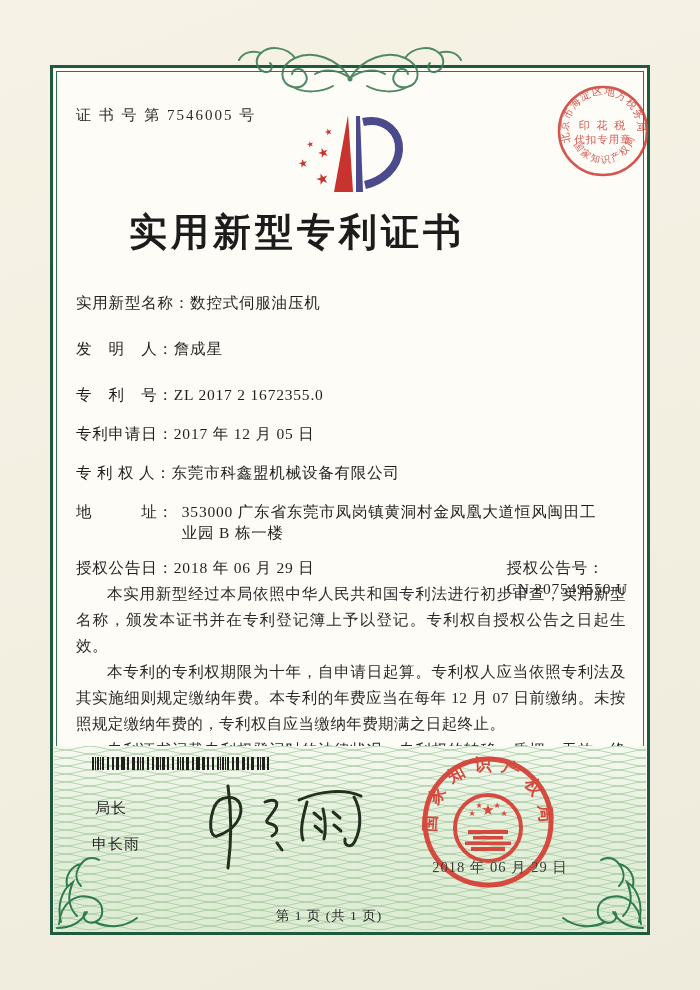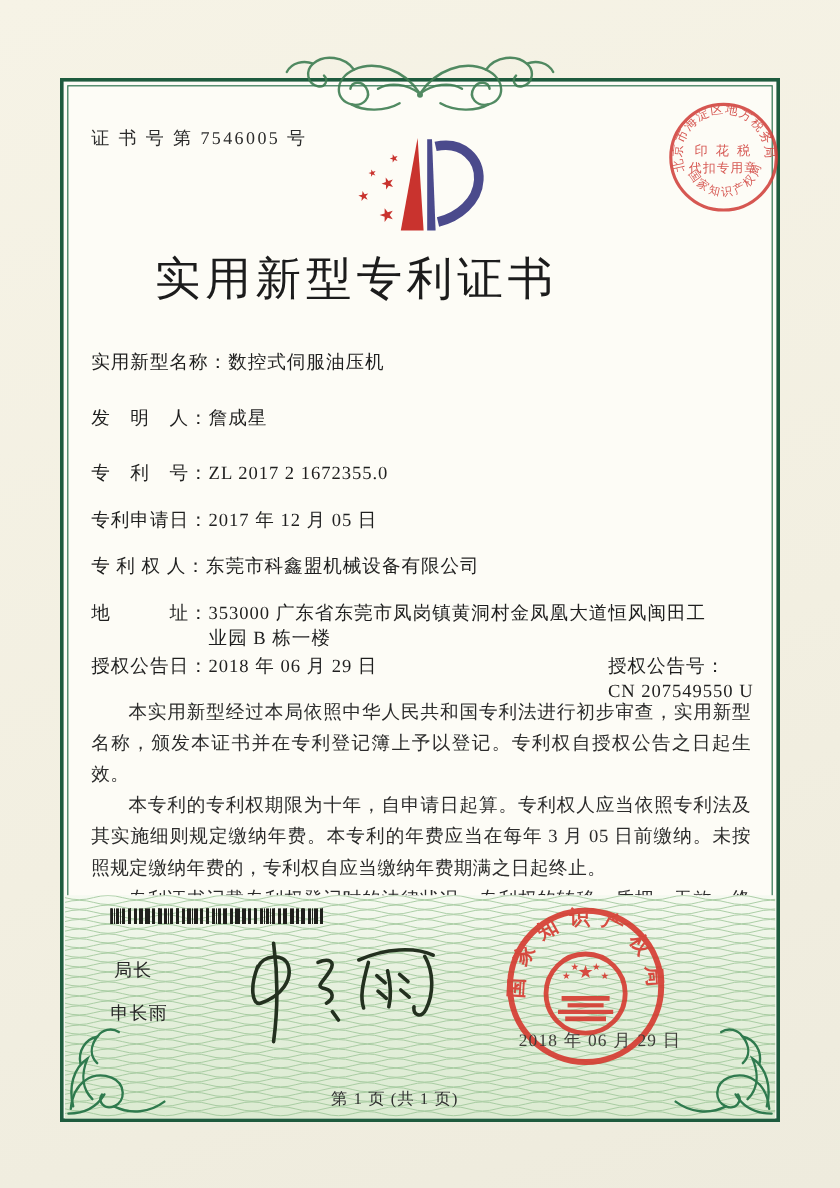--- a/index.html
+++ b/index.html
@@ -1,25 +1,25 @@
 <!DOCTYPE html>
 <html><head>
 <meta charset="utf-8">
 <style>
   html,body{margin:0;padding:0;background:#e9e6d8;}
   .page{position:relative;width:700px;height:990px;background:linear-gradient(160deg,#f6f3e6 0%,#f2efe1 60%,#eeebdd 100%);overflow:hidden;font-family:"Liberation Serif","DejaVu Serif",serif;color:#222;}
   .frame{position:absolute;left:50px;top:65px;width:600px;height:870px;background:#fdfcf6;border:3px solid #1e5b3e;box-sizing:border-box;}
   .frame::after{content:"";position:absolute;inset:3px;border:1px solid #2f7450;pointer-events:none;}
   .cert-no{position:absolute;left:76px;top:106px;font-size:15px;letter-spacing:2px;color:#2b2b2b;}
   .logo{position:absolute;left:285px;top:108px;}
-  .title{position:absolute;left:0;top:207px;width:594px;text-align:center;font-size:38px;font-weight:400;letter-spacing:4px;color:#1c1c1c;}
+  .title{position:absolute;left:0;top:207px;width:594px;text-align:center;font-size:38px;font-weight:700;letter-spacing:4px;color:#1c1c1c;}
   .fields{position:absolute;left:76px;top:292px;width:552px;font-size:15.5px;line-height:21px;letter-spacing:0.8px;color:#1f1f1f;}
   .frow{margin:0 0 25px 0;display:flex;}
   .frow.tight{margin-bottom:18px;}
-  .frow.addr{margin-bottom:2px;}
+  .frow.addr{margin-bottom:14px;gap:8px;}
   .flabel{white-space:pre;flex:none;}
   .fvalue{max-width:430px;}
   .grant-row{display:flex;justify-content:space-between;}
   .grant-left{width:315px;flex:none;display:flex;}
   .grant-right{display:flex;flex-direction:column;}
   .bodytext{position:absolute;left:76px;top:581px;width:550px;font-size:15.5px;line-height:26px;letter-spacing:0.4px;color:#2b2b2b;text-align:justify;}
   .bodytext p{margin:0;text-indent:2em;}
   .guilloche{position:absolute;left:54px;top:746px;width:592px;height:186px;background:linear-gradient(#f6faf1 0%,#e7f1df 35%,#dcebd2 100%);}
   .guilloche svg{display:block;width:100%;height:100%;}
   .barcode{position:absolute;left:92px;top:757px;width:178px;height:13px;background:
@@ -125,21 +125,21 @@
       </div>
       <div class="grant-right">
         <span class="flabel">授权公告号：</span>
         <span class="fvalue">CN 207549550 U</span>
       </div>
     </div>
   </div>
 
   <div class="bodytext">
     <p>本实用新型经过本局依照中华人民共和国专利法进行初步审查，实用新型名称，颁发本证书并在专利登记簿上予以登记。专利权自授权公告之日起生效。</p>
-    <p>本专利的专利权期限为十年，自申请日起算。专利权人应当依照专利法及其实施细则规定缴纳年费。本专利的年费应当在每年 3 月 05 日前缴纳。未按照规定缴纳年费的，专利权自应当缴纳年费期满之日起终止。</p>
+    <p>本专利的专利权期限为十年，自申请日起算。专利权人应当依照专利法及其实施细则规定缴纳年费。本专利的年费应当在每年 12 月 07 日前缴纳。未按照规定缴纳年费的，专利权自应当缴纳年费期满之日起终止。</p>
     <p>专利证书记载专利权登记时的法律状况。专利权的转移、质押、无效、终止、恢复和专利权人的姓名或名称、国籍、地址变更等事项记载在专利登记簿上。</p>
   </div>
 
   <div class="guilloche">
     <svg viewBox="0 0 592 186" preserveAspectRatio="none">
       <g id="wave-group" stroke="#9cc496" stroke-width="0.8" fill="none" opacity="0.85">
           <path d="M0 2 q12 3.5 24 0 t24 0 t24 0 t24 0 t24 0 t24 0 t24 0 t24 0 t24 0 t24 0 t24 0 t24 0 t24 0 t24 0 t24 0 t24 0 t24 0 t24 0 t24 0 t24 0 t24 0 t24 0 t24 0 t24 0 t24 0"></path>
           <path d="M0 6 q12 -3.5 24 0 t24 0 t24 0 t24 0 t24 0 t24 0 t24 0 t24 0 t24 0 t24 0 t24 0 t24 0 t24 0 t24 0 t24 0 t24 0 t24 0 t24 0 t24 0 t24 0 t24 0 t24 0 t24 0 t24 0 t24 0"></path>
           <path d="M0 10 q12 3.5 24 0 t24 0 t24 0 t24 0 t24 0 t24 0 t24 0 t24 0 t24 0 t24 0 t24 0 t24 0 t24 0 t24 0 t24 0 t24 0 t24 0 t24 0 t24 0 t24 0 t24 0 t24 0 t24 0 t24 0 t24 0"></path>
           <path d="M0 14 q12 -3.5 24 0 t24 0 t24 0 t24 0 t24 0 t24 0 t24 0 t24 0 t24 0 t24 0 t24 0 t24 0 t24 0 t24 0 t24 0 t24 0 t24 0 t24 0 t24 0 t24 0 t24 0 t24 0 t24 0 t24 0 t24 0"></path>

